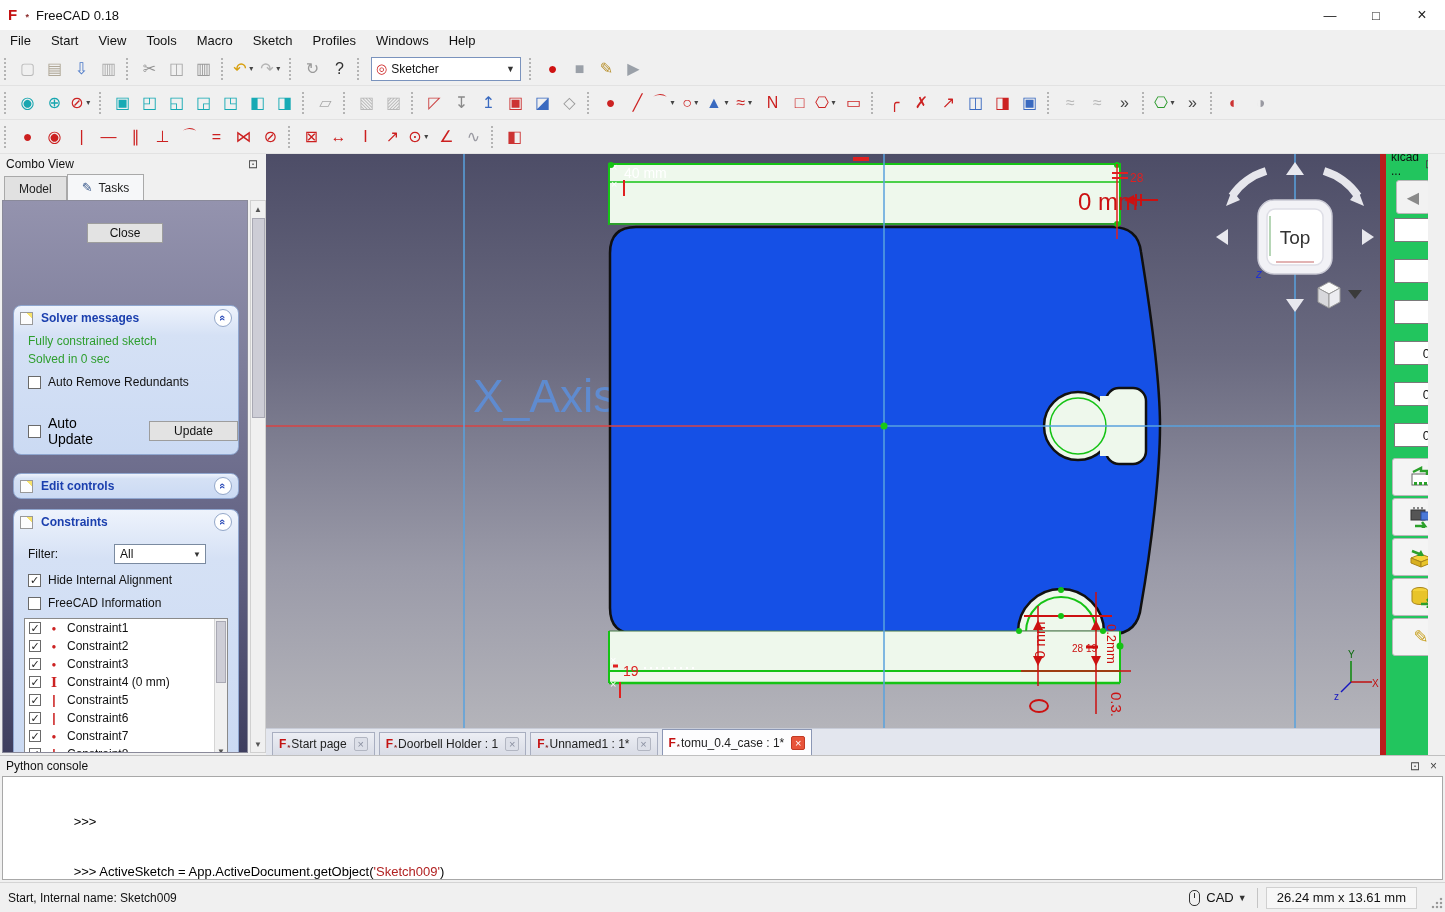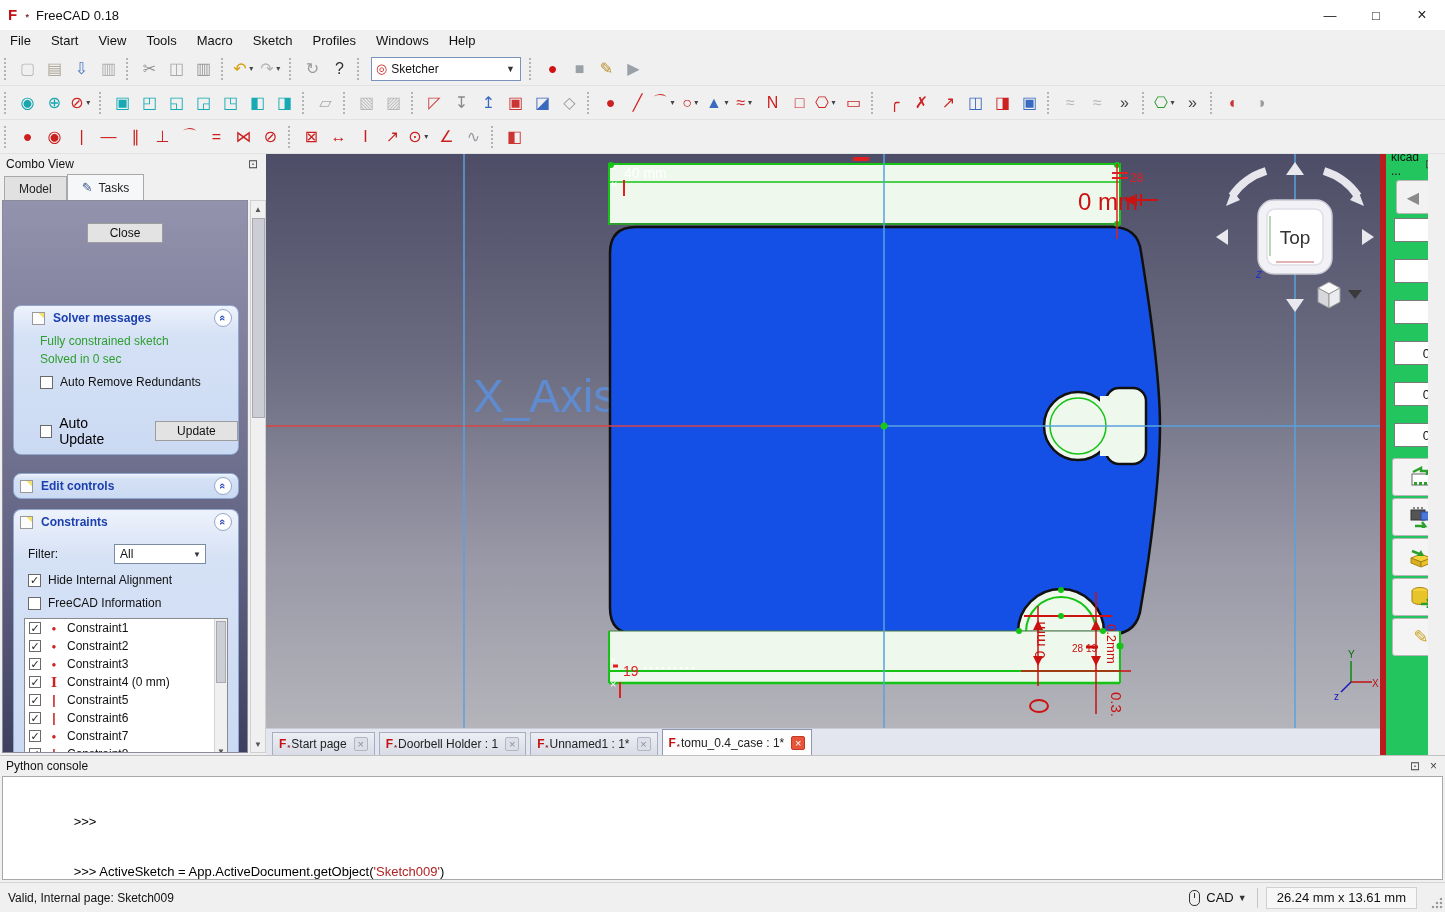--- a/index.html
+++ b/index.html
@@ -49,21 +49,21 @@
   #combo-scroll .down{position:absolute;bottom:0;width:100%;}
 
   .close-btn{position:absolute;left:84px;top:22px;width:76px;height:20px;background:#e3e3e3;border:1px solid #9d9d9d;font-size:12px;display:flex;align-items:center;justify-content:center;color:#111;}
 
   .section{position:absolute;left:10px;width:226px;background:linear-gradient(180deg,#eef3fc 0%,#d5e1f5 20%,#cbdaf3 100%);border:1px solid #8fa6cf;border-radius:8px;}
   .sec-head{height:24px;display:flex;align-items:center;padding:0 6px;}
   .note-ic{width:13px;height:13px;border:1px solid #999;background:linear-gradient(225deg,#f7e26b 26%,#fdfdfd 26%);margin-right:8px;}
   .sec-title{font-weight:bold;font-size:12px;color:#1b3fae;}
   .chev{margin-left:auto;width:18px;height:18px;border:1px solid #93a7c9;border-radius:50%;background:#fff;display:flex;align-items:center;justify-content:center;color:#2a4ab8;font-size:11px;font-weight:bold;}
   .chev b{display:inline-block;transform:rotate(90deg);}
-  #sec-solver{top:104px;height:150px;padding-left:12px;}
+  #sec-solver{top:104px;height:150px;}
   .green-line{font-size:12px;color:#2e9e2e;margin:4px 0 0 14px;}
   .cb-row{display:flex;align-items:center;margin:9px 0 0 14px;font-size:12px;color:#111;}
   .cbx{width:13px;height:13px;background:#fff;border:1px solid #6a6a6a;margin-right:7px;display:flex;align-items:center;justify-content:center;font-size:11px;color:#222;}
   .cbx::after{content:"";}
   .cbx.on::after{content:"✓";}
   #solver-update-row{display:flex;align-items:center;margin:26px 0 0 14px;}
   #update-btn{width:90px;height:20px;background:#e3e3e3;border:1px solid #9d9d9d;font-size:12px;display:flex;align-items:center;justify-content:center;margin-left:24px;color:#111;text-align:center;}
   #sec-edit{top:272px;height:26px;}
   #sec-constraints{top:308px;height:245px;border-bottom-left-radius:0;border-bottom-right-radius:0;border-bottom:none;}
   #filter-row{display:flex;align-items:center;margin:10px 0 0 14px;font-size:12px;color:#111;}
@@ -896,21 +896,21 @@
     <div class="pc-line">
           
         <span class="seg">&gt;&gt;&gt; </span></div>
         <div class="pc-line">
           
         <span class="seg">&gt;&gt;&gt; </span><span class="seg">ActiveSketch = App.ActiveDocument.getObject(</span><span class="seg" style="color: rgb(178, 34, 34);">'Sketch009'</span><span class="seg">)</span></div>
       </div>
   </div>
 
   <div id="statusbar">
-    <span id="status-left">Valid, Internal page: Sketch009</span>
+    <span id="status-left">Start, Internal name: Sketch009</span>
     <div id="status-right">
       <span class="mouse-ic"></span>
       <span id="nav-label">CAD</span>
       <span id="nav-caret">▼</span>
       <span id="status-sep"></span>
       <span id="dims-box">26.24 mm x 13.61 mm</span>
       <span id="grip"></span>
     </div>
   </div>
 

